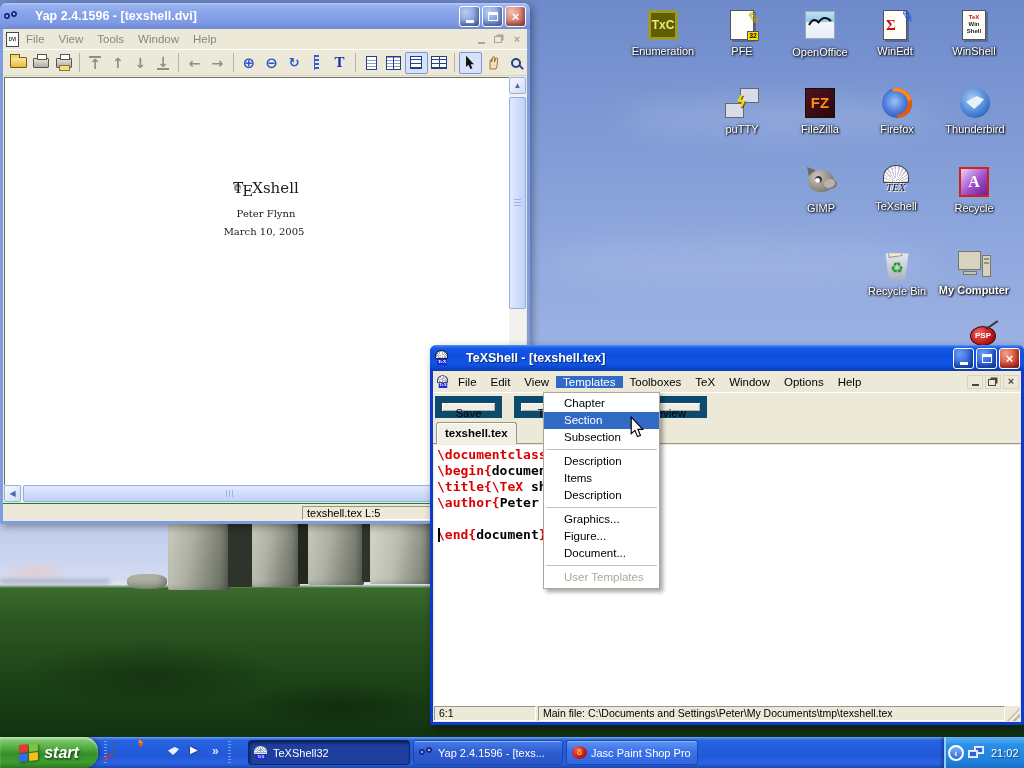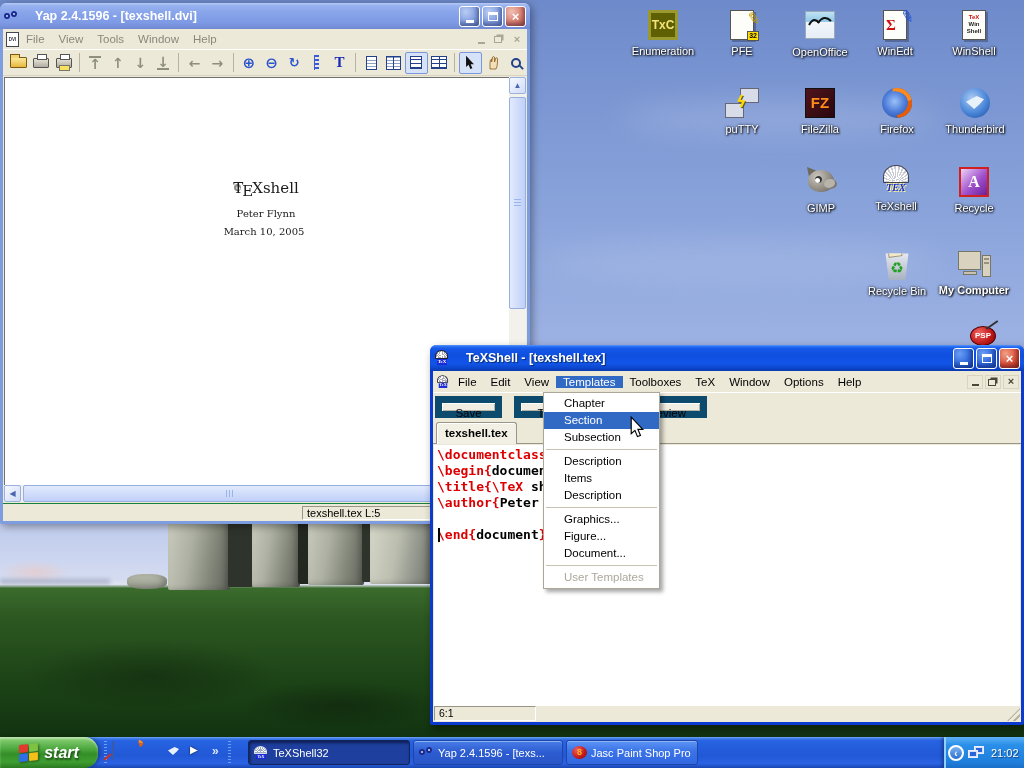--- a/index.html
+++ b/index.html
@@ -596,20 +596,21 @@
         <div class="ed-line"><span class="tok-cmd">\documentclass{</span><span class="tok-arg">article</span><span class="tok-cmd">}</span></div>
         <div class="ed-line"><span class="tok-cmd">\begin{</span><span class="tok-arg">document</span><span class="tok-cmd">}</span></div>
         <div class="ed-line"><span class="tok-cmd">\title{</span><span class="tok-cmd">\TeX</span><span class="tok-arg"> shell</span><span class="tok-cmd">}</span></div>
         <div class="ed-line"><span class="tok-cmd">\author{</span><span class="tok-arg">Peter Flynn</span><span class="tok-cmd">}</span></div>
         <div class="ed-line"></div>
         <div class="ed-line"><span class="tok-cmd">\end{</span><span class="tok-arg">document</span><span class="tok-cmd">}</span></div>
         <div class="caret" style="top: 83px;"></div>
       </div>
     <div class="ts-status">
       <div class="pane" style="left:0;width:102px">6:1</div>
+      <div class="pane" style="left:104px;right:15px">Main file: C:\Documents and Settings\Peter\My Documents\tmp\texshell.tex</div>
       <div class="grip"></div>
     </div>
   </div>
 </div>
 
 <div id="tmenu">
     <div class="tm-item">Chapter</div>
     <div class="tm-item hl">Section</div>
     <div class="tm-item">Subsection</div>
     <div class="tm-sep"></div>

